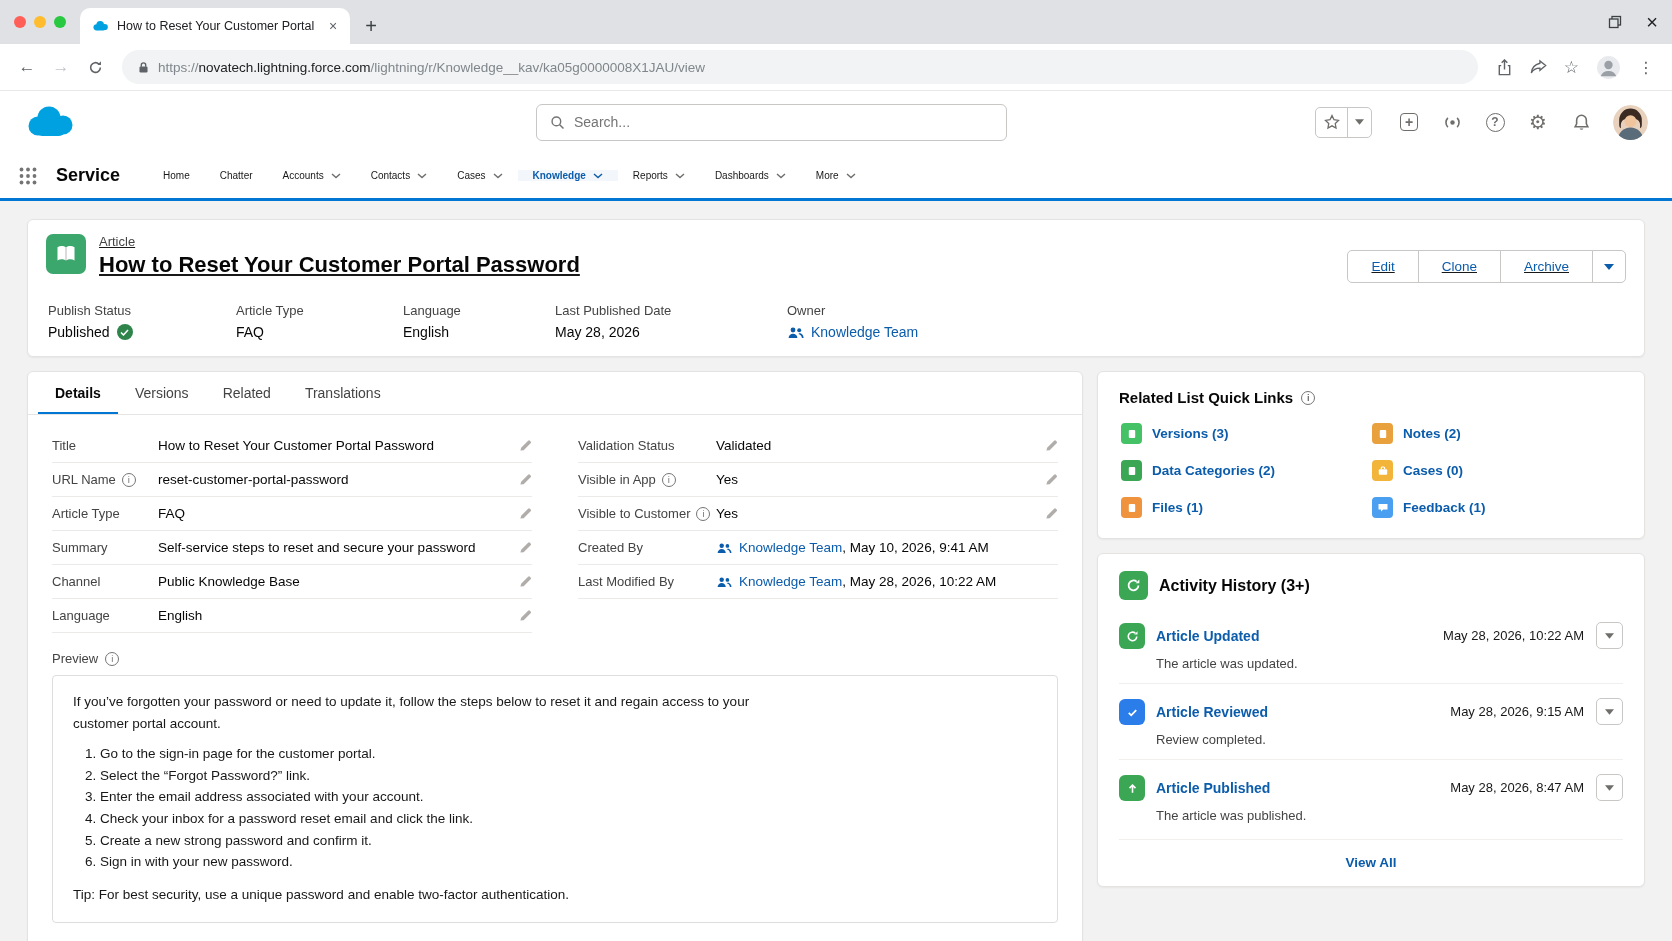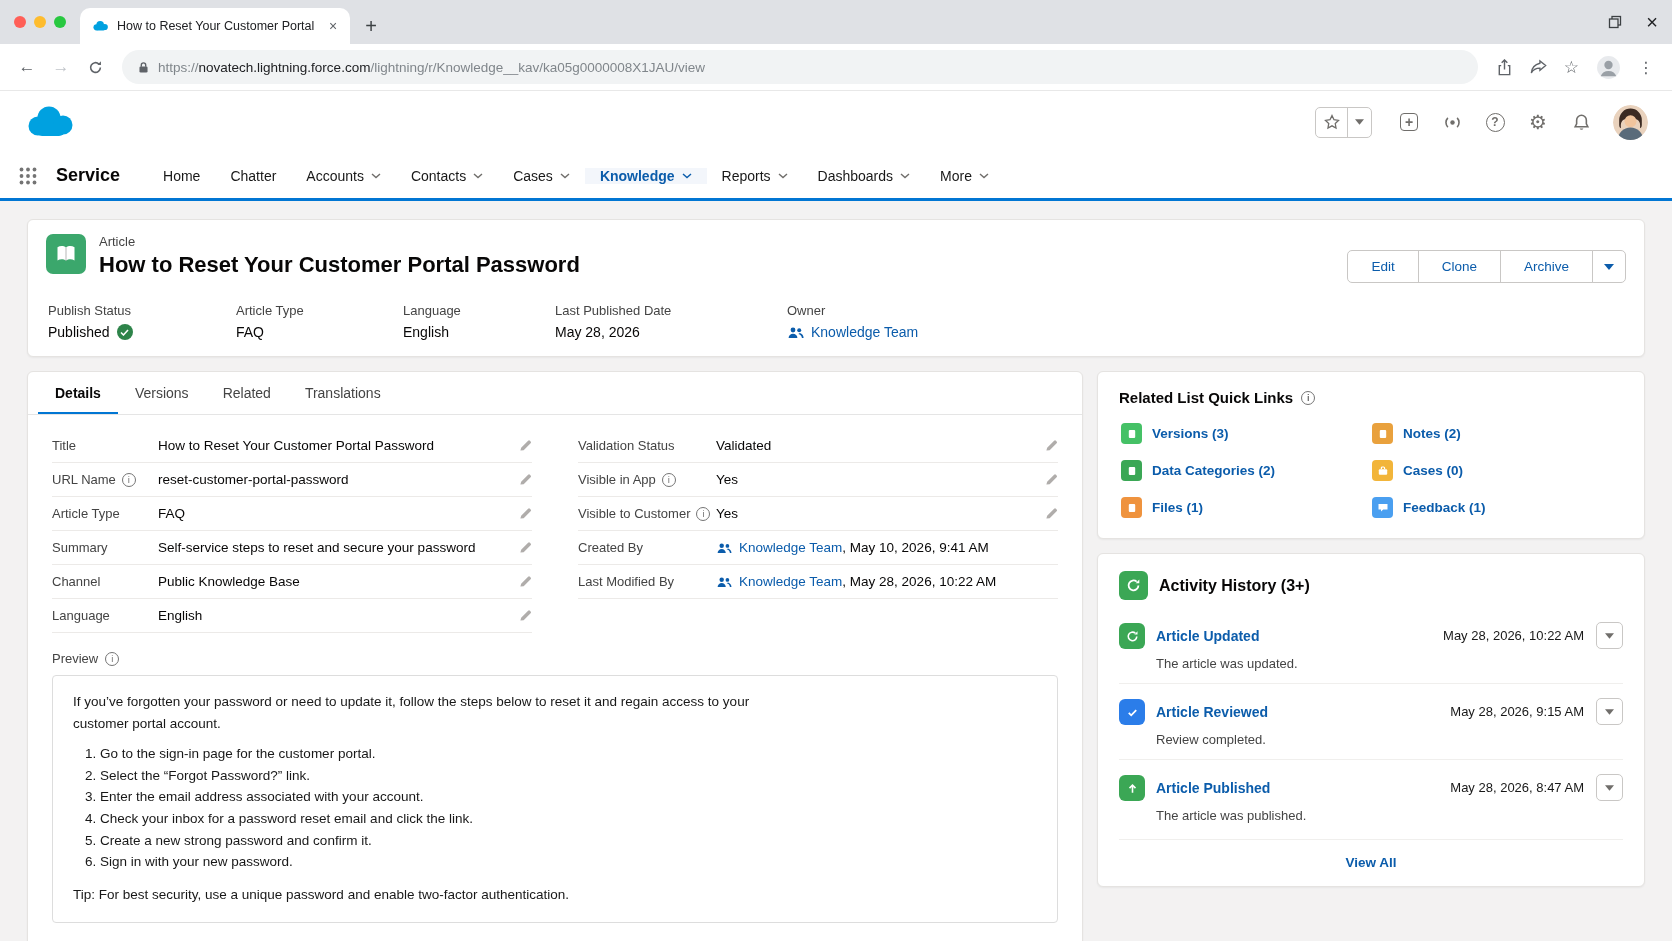--- a/index.html
+++ b/index.html
@@ -62,29 +62,29 @@
 .qmark{width:19px;height:19px;border:1.6px solid #706e6b;border-radius:50%;display:flex;align-items:center;justify-content:center;font-size:12px;font-weight:bold;color:#706e6b;}
 .gear{font-size:20px;color:#706e6b;line-height:1;}
 .avatar{cursor:pointer;display:flex;}
 .avatar svg{width:35px;height:35px;border-radius:50%;}
 
 
 .sf-nav{height:48px;background:#fff;border-bottom:3px solid #0176d3;display:flex;align-items:center;padding:0 12px;flex:none;}
 .waffle{align-self:center;margin:0 10px 0 6px;cursor:pointer;}
 .waffle svg{width:20px;height:20px;}
 .app-name{align-self:center;font-size:18px;font-weight:bold;color:#080707;margin:0 28px 0 8px;}
-.nav-item{display:flex;align-items:center;gap:7px;padding:0 15px;font-size:14px;color:#181818;cursor:pointer;}
+.nav-item{display:flex;align-items:center;gap:7px;padding:0 15px;font-size:10px;color:#181818;cursor:pointer;}
 .nav-item svg{width:10px;height:6px;}
 .nav-item.active{background:#f3f6fb;color:#0b5cab;font-weight:bold;}
 
 
 .page{flex:1;background:#f3f2f2;padding:18px 27px 0;overflow:hidden;}
 .card{background:#fff;border:1px solid #e5e3e1;border-radius:6px;box-shadow:0 1px 2px rgba(0,0,0,.05);}
 .header-card{padding:14px 18px 16px;}
-.hc-top{display:flex;align-items:flex-start;gap:13px;}
+.hc-top{display:flex;align-items:flex-start;gap:13px;text-decoration:underline;}
 .record-icon{width:40px;height:40px;border-radius:7px;display:flex;align-items:center;justify-content:center;flex:none;}
 .record-icon svg{width:24px;height:24px;}
 .entity-label{font-size:13px;color:#444;}
 .record-title{font-size:22px;font-weight:bold;color:#080707;margin-top:3px;}
 .actions{margin-left:auto;display:flex;margin-top:16px;}
 .btn{height:33px;padding:0 23px;background:#fff;border:1px solid #c9c7c5;color:#0b5cab;font-size:13.5px;font-family:inherit;display:flex;align-items:center;cursor:pointer;}
 .btn:first-child{border-radius:5px 0 0 5px;}
 .btn + .btn{margin-left:-1px;}
 .btn.caret{padding:0 11px;border-radius:0 5px 5px 0;}
 .btn.caret svg{width:10px;height:6px;}
@@ -234,20 +234,29 @@
     <span class="sf-logo">
       <svg viewBox="0 0 52 36">
           <g fill="#00a1e0">
             <circle cx="14" cy="22" r="9.5"></circle>
             <circle cx="25" cy="14" r="11.5"></circle>
             <circle cx="39" cy="21" r="9.5"></circle>
             <rect x="12" y="20" width="29" height="12" rx="6"></rect>
           </g>
         </svg>
     </span>
+    <div class="sf-search">
+      <span class="search-ic">
+        <svg viewBox="0 0 16 16">
+            <circle cx="6.8" cy="6.8" r="4.6" fill="none" stroke="#747474" stroke-width="1.5"></circle>
+            <path d="M10.4 10.4L14.4 14.4" stroke="#747474" stroke-width="1.6"></path>
+          </svg>
+      </span>
+      <input placeholder="Search..." style="">
+    </div>
     <div class="sf-header-right">
       <div class="fav-group">
         <span class="fav-star">
           <svg viewBox="0 0 16 16">
               <path d="M8 1.6l2 4.1 4.5.65-3.25 3.17.77 4.48L8 11.85l-4.02 2.11.77-4.48L1.5 6.35 6 5.7z" fill="none" stroke="#706e6b" stroke-width="1.3"></path>
             </svg>
         </span>
         <span class="fav-caret">
           <svg viewBox="0 0 10 6">
               <path d="M0 0h10L5 6z" fill="#706e6b"></path>

